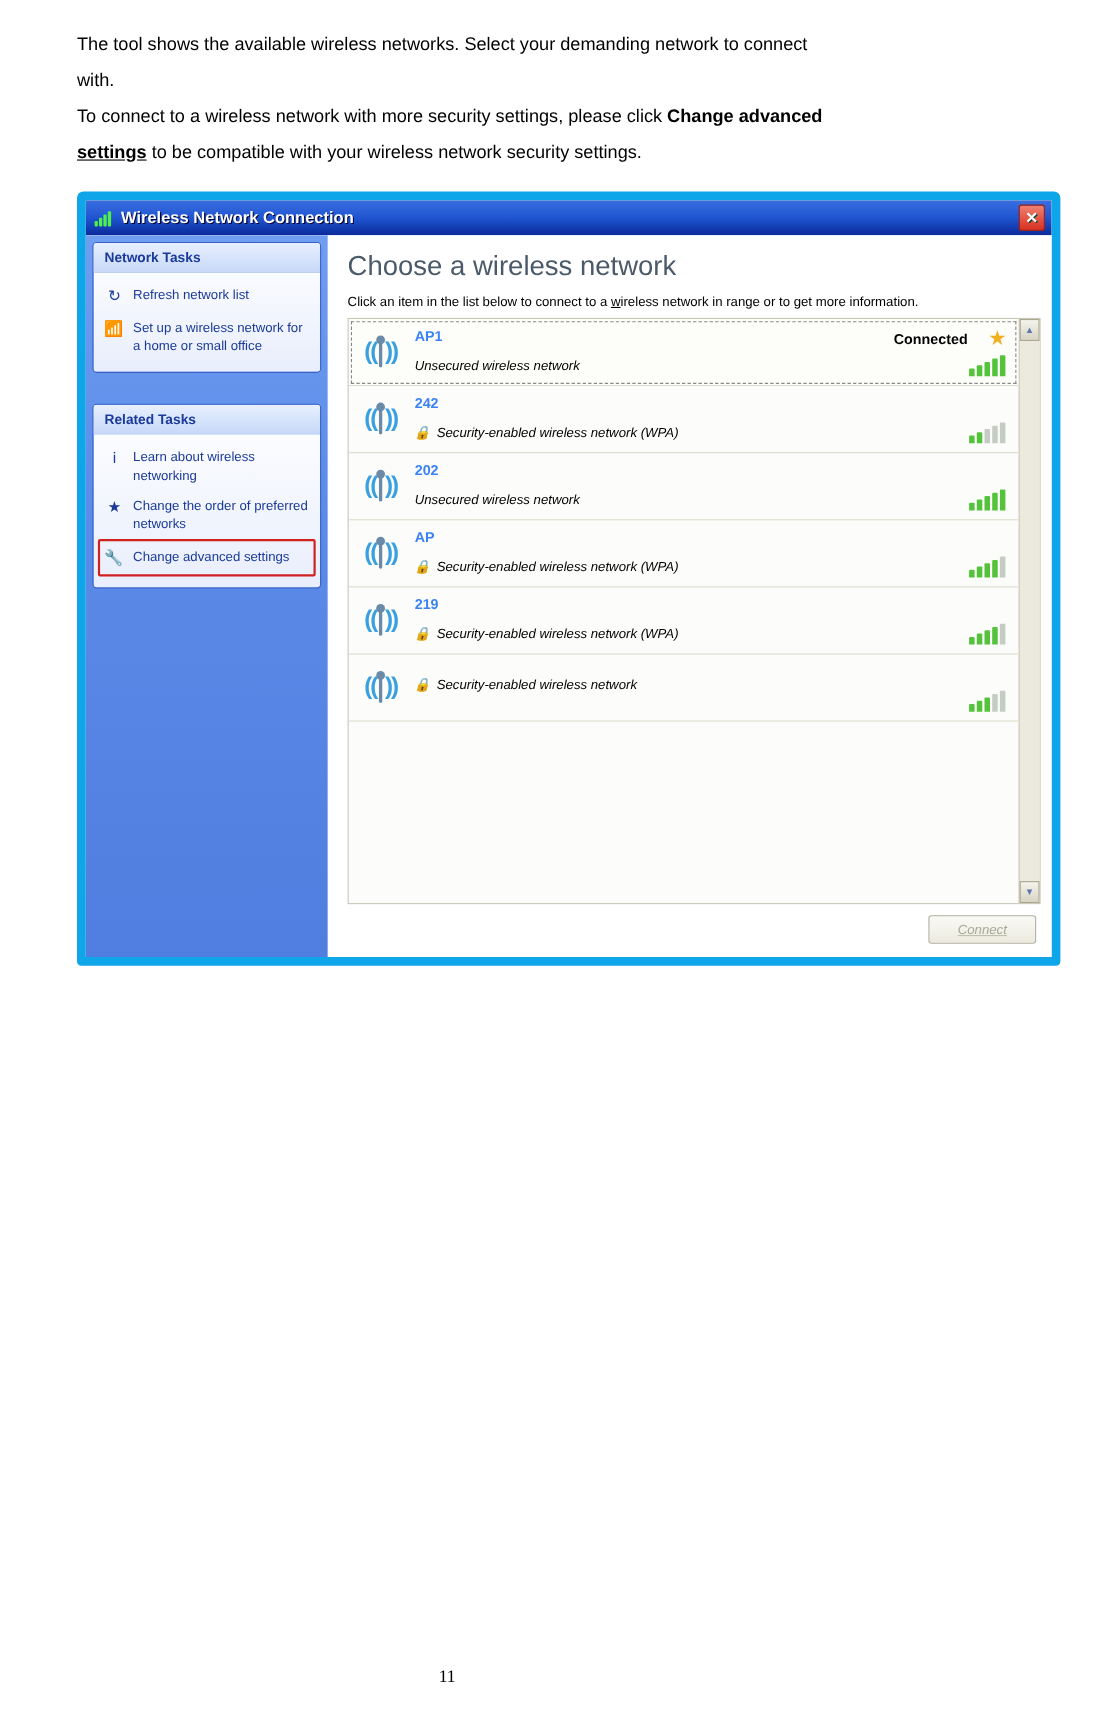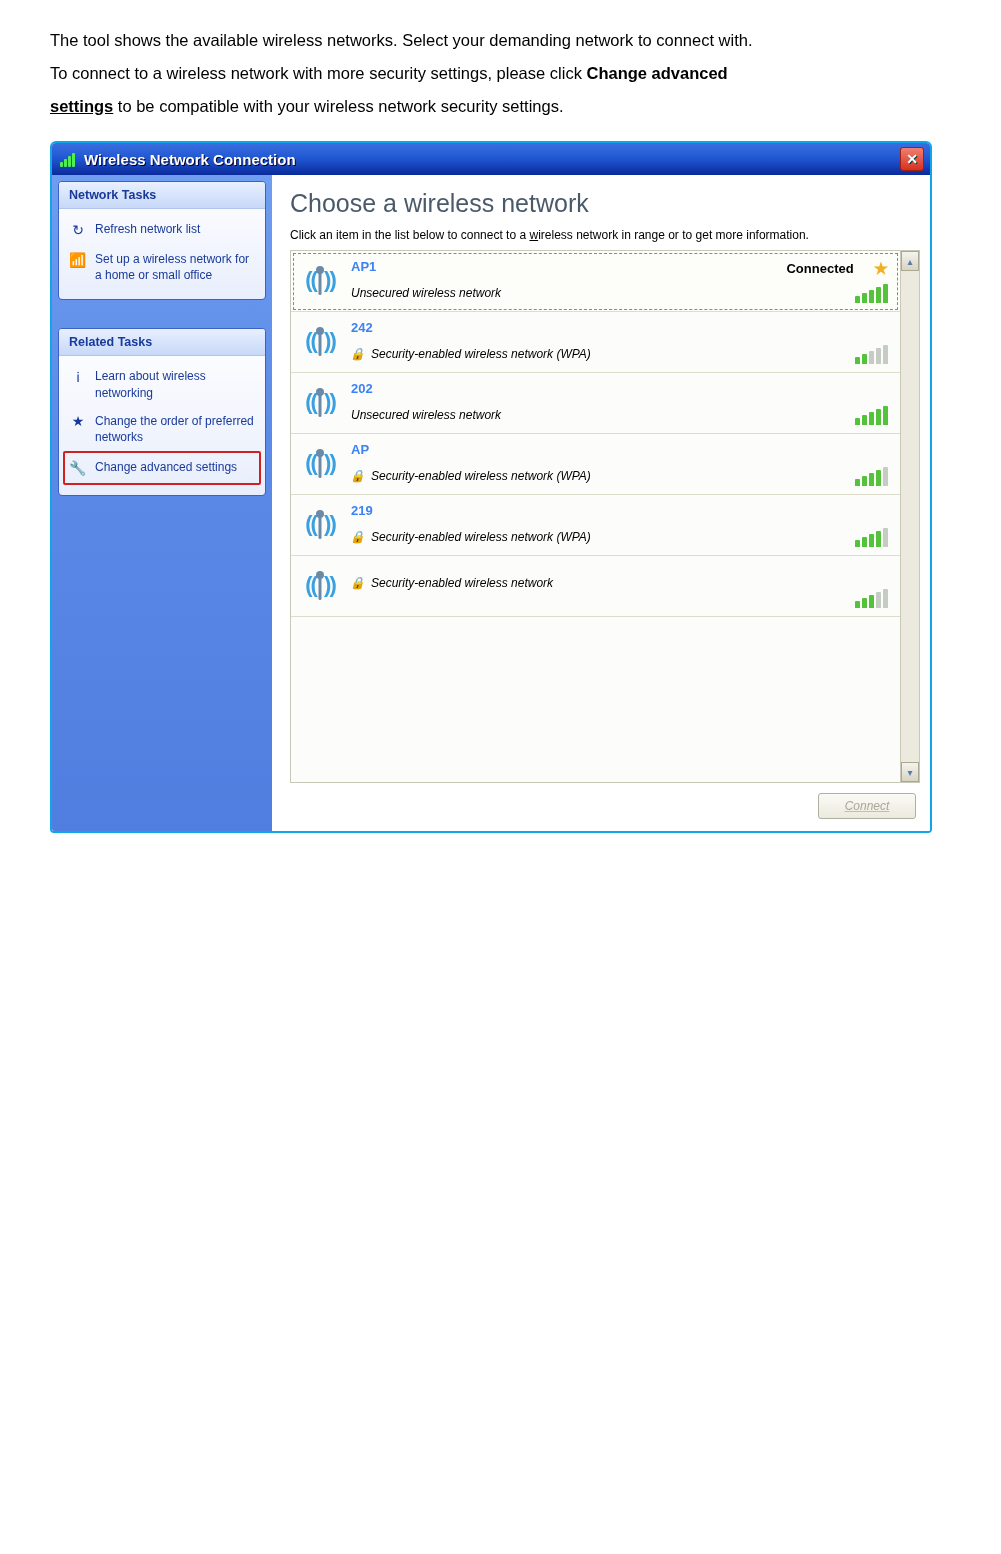--- a/index.html
+++ b/index.html
@@ -3,36 +3,36 @@
 <meta charset="utf-8">
 <style>
   body {
     margin: 0;
     padding: 0;
     font-family: Verdana, Arial, sans-serif;
     background: #fff;
     width: 1001px;
   }
   .page {
-    padding: 24px 50px 30px 50px;
+    padding: 24px 50px 30px 70px;
     box-sizing: border-box;
     width: 813px;
     height: 1554px;
     position: relative;
   }
   .intro {
     font-size: 16.5px;
     line-height: 2.0;
     color: #000;
   }
   .intro b { font-weight: bold; }
   .intro .u { text-decoration: underline; }
   .window {
     margin-top: 18px;
-    border: 2px solid #0ea5e9;
+    border: 8px solid #0ea5e9;
     border-radius: 6px 6px 4px 4px;
     width: 878px;
     background: #ece9d8;
     overflow: hidden;
   }
   .titlebar {
     background: linear-gradient(to bottom, #3a6fe0 0%, #1f55d1 50%, #0a2a9a 100%);
     height: 32px;
     display: flex;
     align-items: center;
@@ -442,13 +442,14 @@
         </div>
         <div class="footer">
           <div class="connect-btn">
             <span>Connect</span>
           </div>
         </div>
       </div>
     </div>
   </div>
 
+  <div class="page-number">11</div>
 </div>
 
 </body></html>

